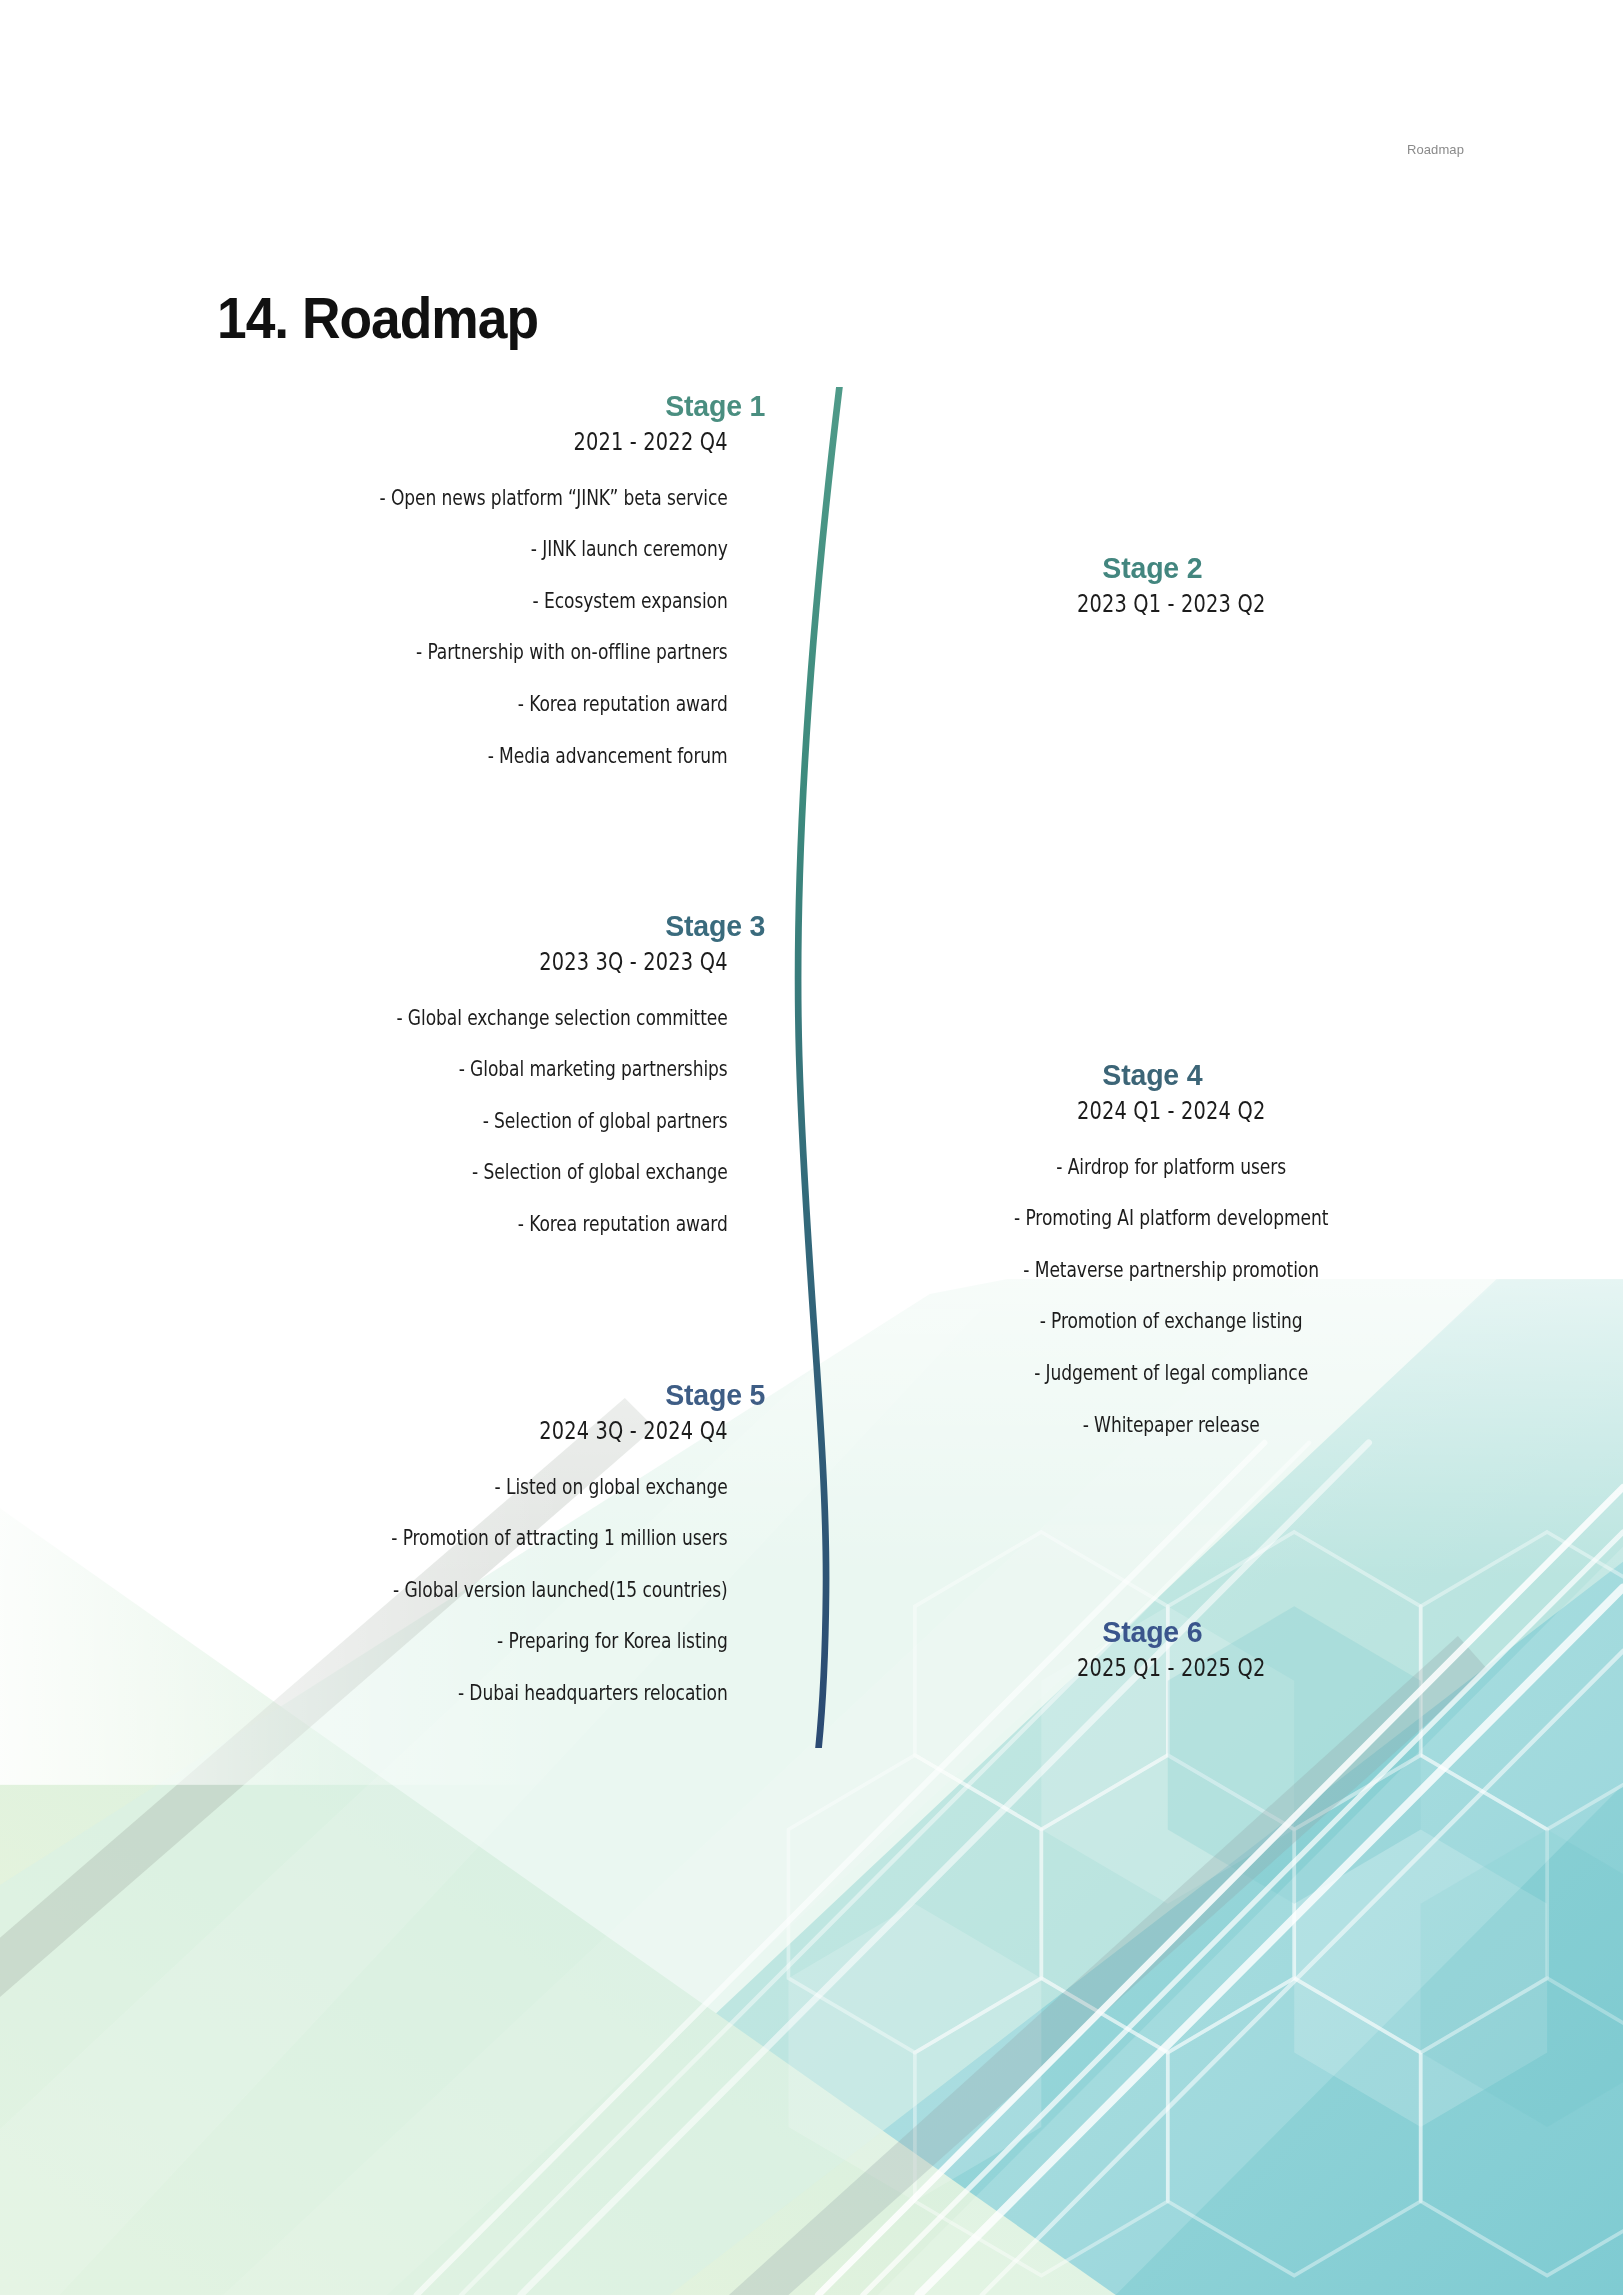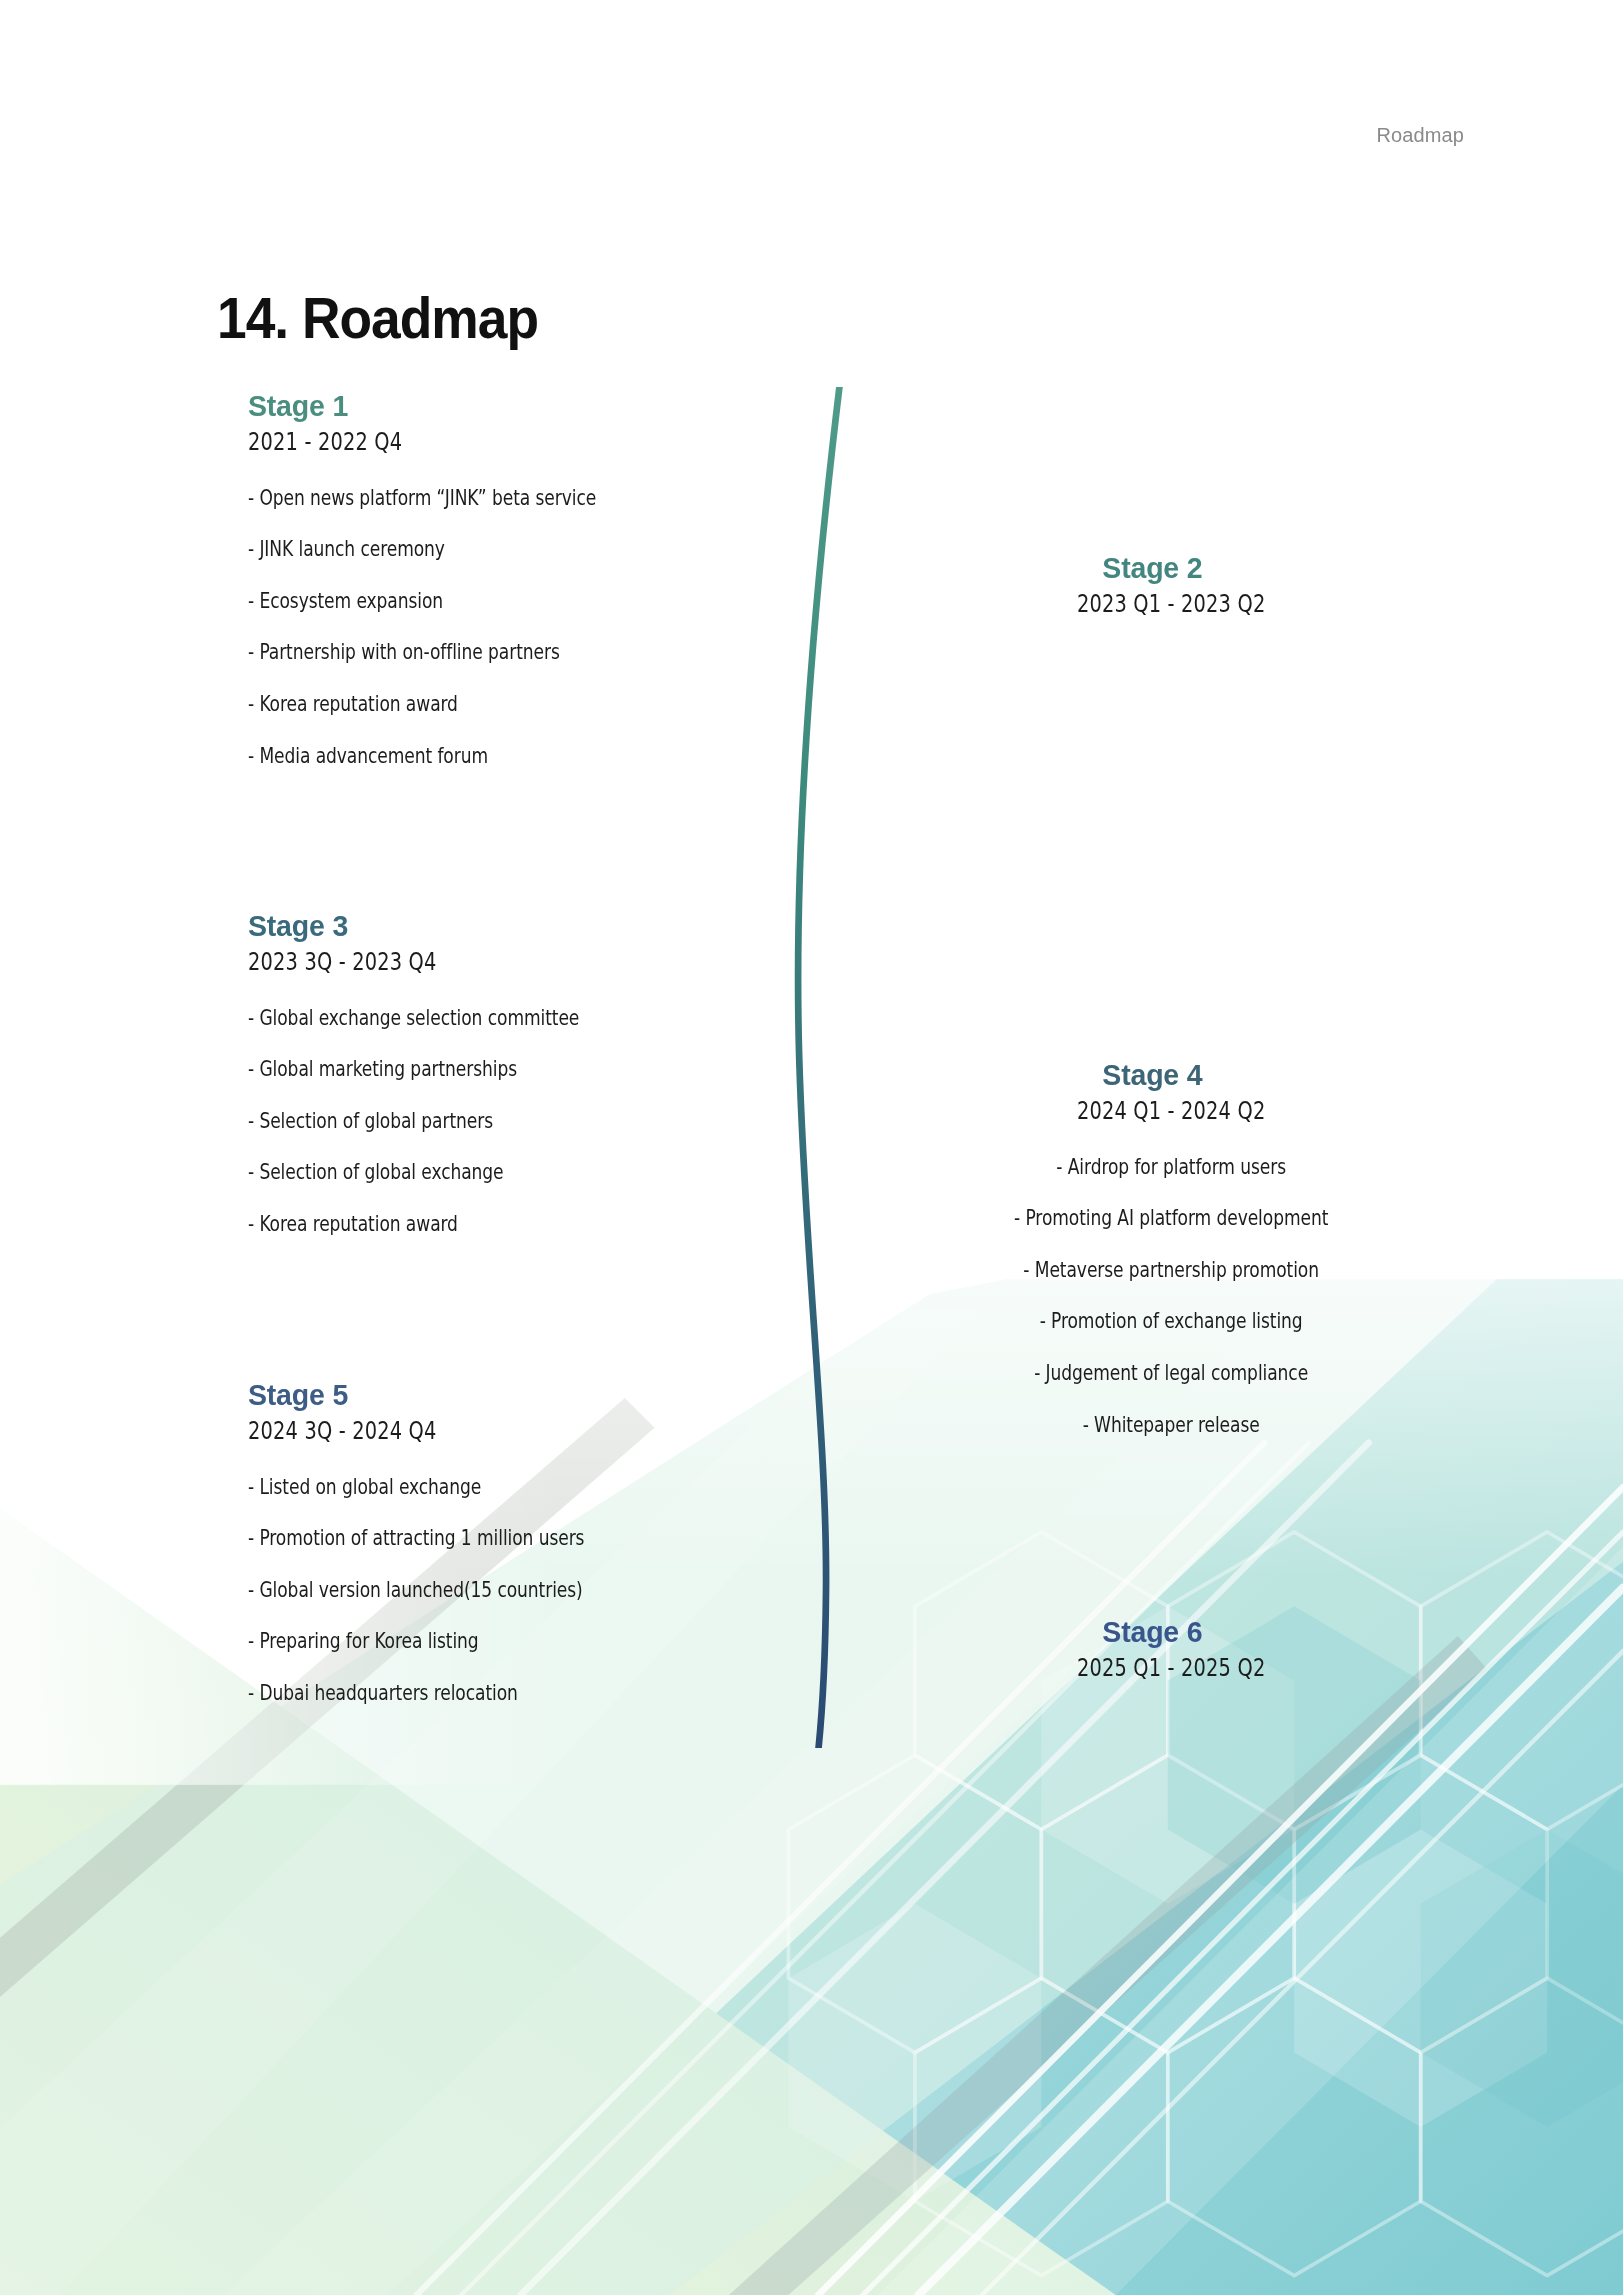--- a/index.html
+++ b/index.html
@@ -24,22 +24,22 @@
     left: 0; top: 0;
     width: 1623px;
     height: 2295px;
     pointer-events: none;
   }
 
   
   .page-header {
     position: absolute;
     right: 159px;
-    top: 124px;
-    font-size: 20px;
+    top: 142px;
+    font-size: 13px;
     color: #8a8a8a;
     letter-spacing: 0.1px;
     font-family: "Liberation Sans", sans-serif;
   }
 
   
   .page-title {
     position: absolute;
     left: 217px;
     top: 245px;
@@ -51,21 +51,21 @@
     transform: scaleX(.92);
     transform-origin: left top;
     white-space: nowrap;
   }
 
   
   .stage {
     position: absolute;
     width: 536px;
   }
-  .stage.left  { left: 248px;  text-align: left; }
+  .stage.left  { left: 256px;  text-align: right; }
   .stage.right { right: 216px; text-align: center; }
 
   .stage-name {
     font-size: 30px;
     font-weight: bold;
     font-family: "Liberation Sans", sans-serif;
     letter-spacing: -0.2px;
     line-height: 1.05;
     margin: 0 0 6px 0;
     transform: scaleX(.95);

